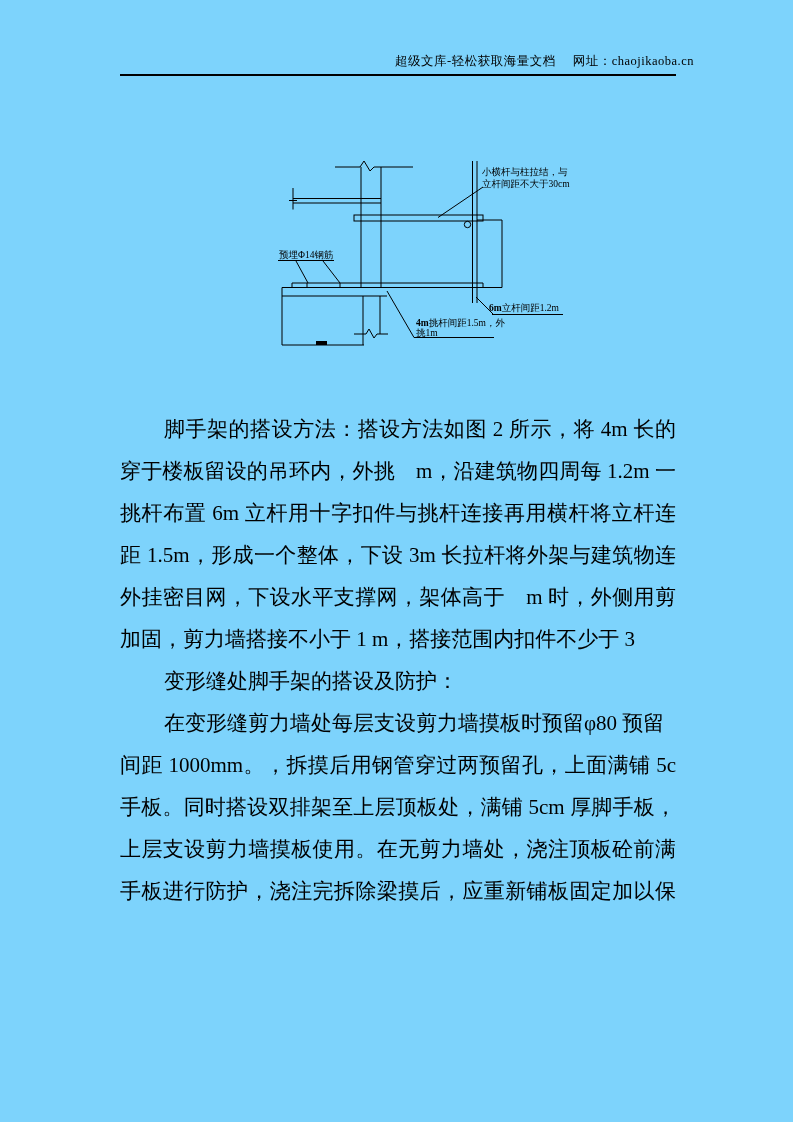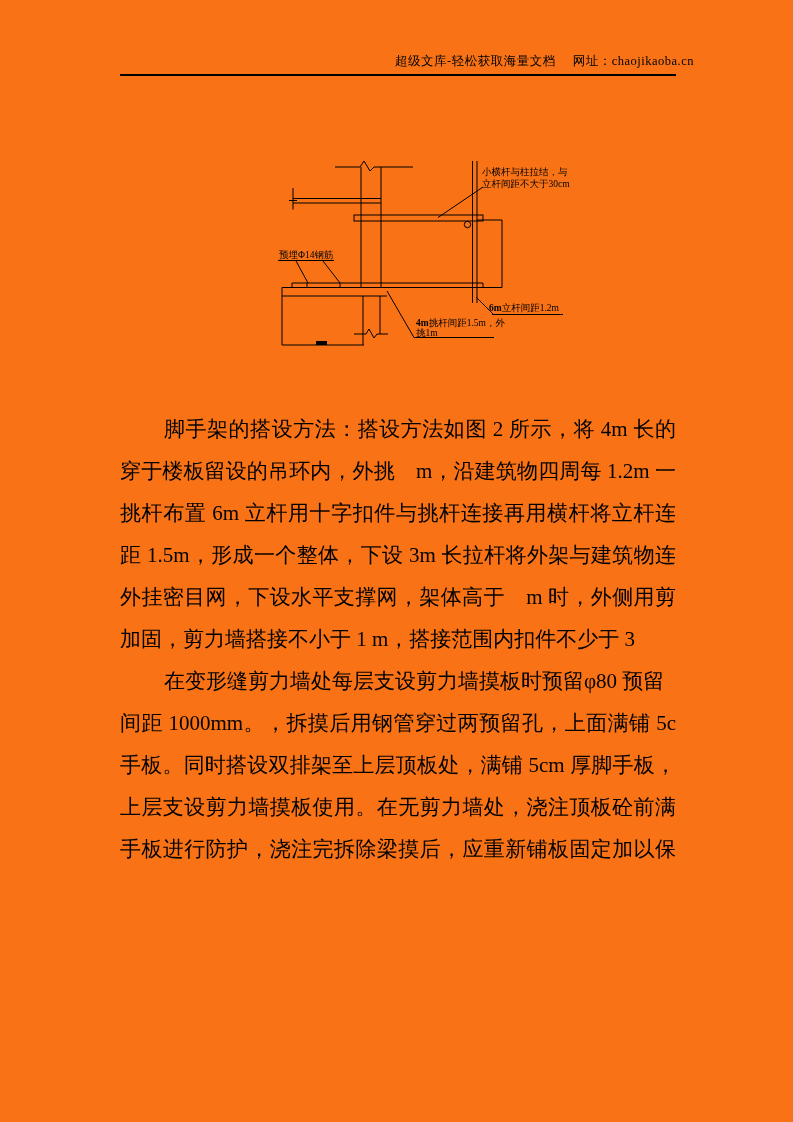--- a/index.html
+++ b/index.html
@@ -1,19 +1,19 @@
 <!DOCTYPE html>
 <html><head>
 <meta charset="utf-8">
 <style>
   html,body { margin:0; padding:0; background:#ffffff; }
   .page {
     position:relative;
     width:793px; height:1122px;
-    background:#f97316;
+    background:#7dd3fc;
     font-family:"Liberation Serif","DejaVu Serif",serif;
     color:#000;
     overflow:hidden;
   }
   
   .hdr {
     position:absolute; left:395px; top:53px;
     font-size:12.5px; letter-spacing:0.5px; white-space:nowrap;
   }
   .hdr .gap { display:inline-block; width:17px; }
@@ -87,20 +87,21 @@
     <text x="416" y="336">挑1m</text>
   </svg>
 
   <div class="bodytext">
     <div class="tline fill indent">脚手架的搭设方法：搭设方法如图 2 所示，将 4m 长的钢管</div>
     <div class="tline fill">穿于楼板留设的吊环内，外挑　m，沿建筑物四周每 1.2m 一根</div>
     <div class="tline fill">挑杆布置 6m 立杆用十字扣件与挑杆连接再用横杆将立杆连接间</div>
     <div class="tline fill">距 1.5m，形成一个整体，下设 3m 长拉杆将外架与建筑物连接，</div>
     <div class="tline fill">外挂密目网，下设水平支撑网，架体高于　m 时，外侧用剪力墙</div>
     <div class="tline">加固，剪力墙搭接不小于 1 m，搭接范围内扣件不少于 3 个。</div>
+    <div class="tline indent">变形缝处脚手架的搭设及防护：</div>
     <div class="tline indent">在变形缝剪力墙处每层支设剪力墙摸板时预留φ80 预留孔</div>
     <div class="tline fill">间距 1000mm。，拆摸后用钢管穿过两预留孔，上面满铺 5cm 厚脚</div>
     <div class="tline fill">手板。同时搭设双排架至上层顶板处，满铺 5cm 厚脚手板，用以</div>
     <div class="tline fill">上层支设剪力墙摸板使用。在无剪力墙处，浇注顶板砼前满铺脚</div>
     <div class="tline fill">手板进行防护，浇注完拆除梁摸后，应重新铺板固定加以保护。</div>
   </div>
 
 </div>
 
 </body></html>

